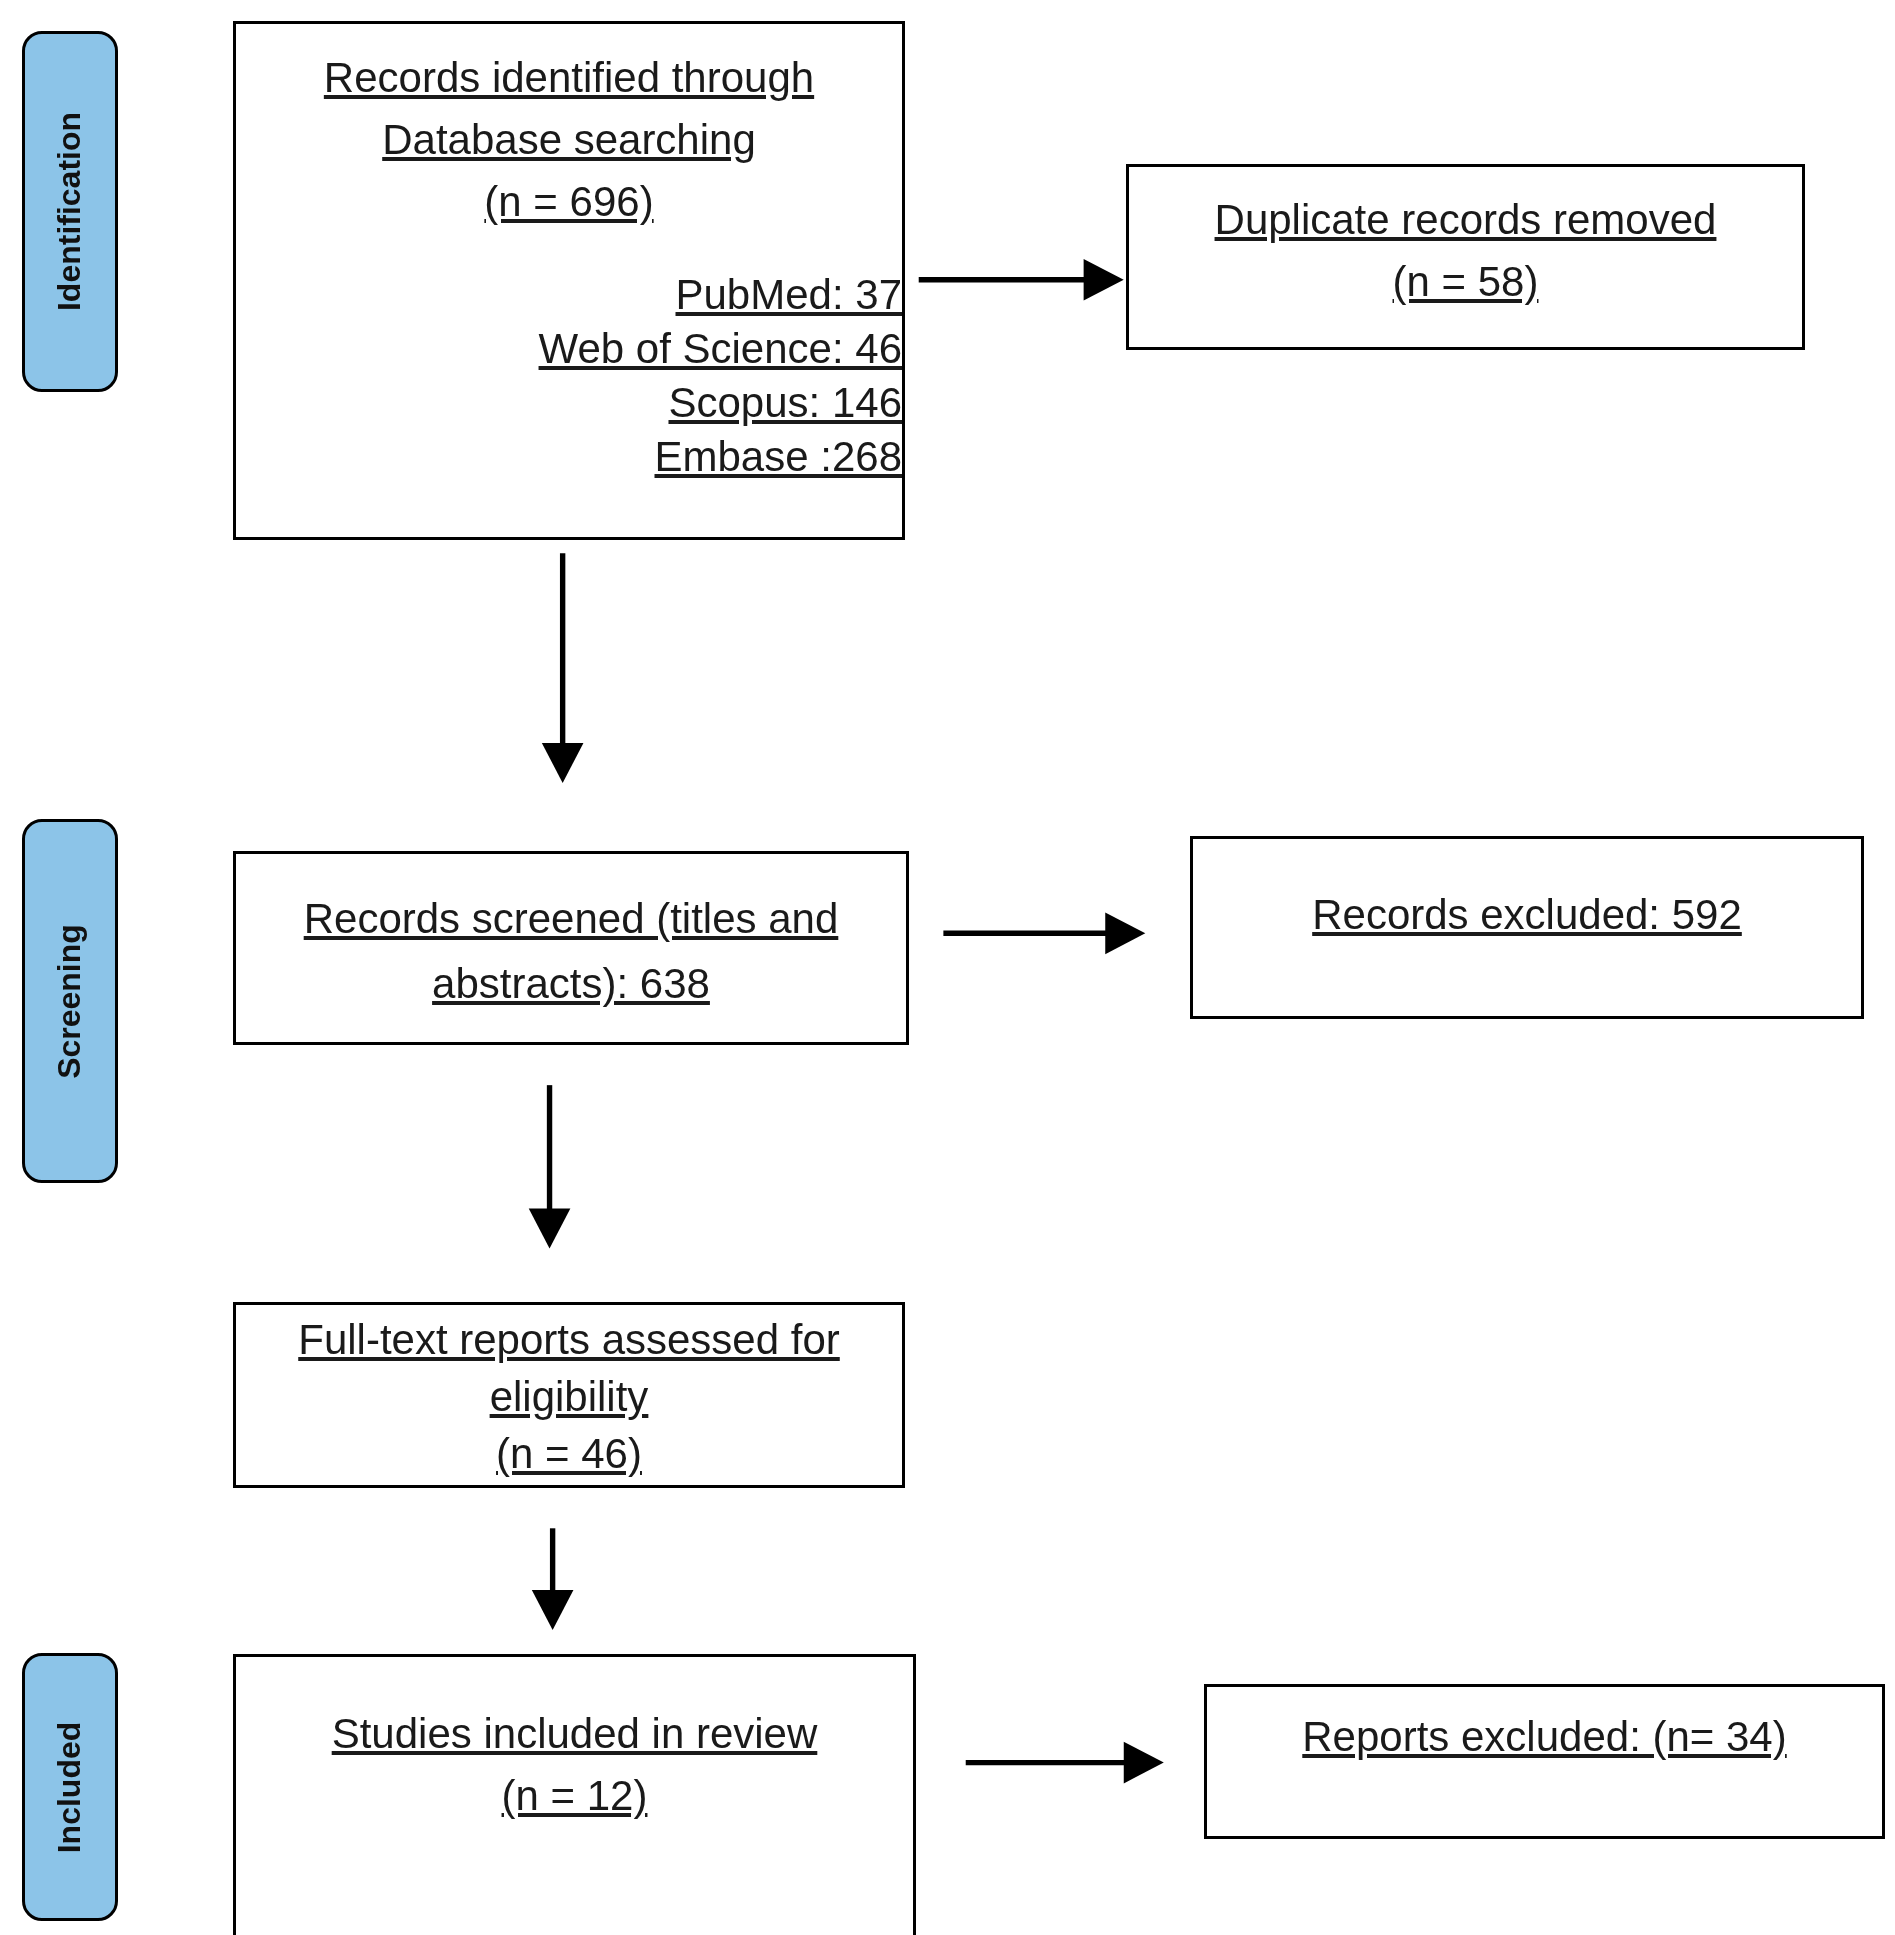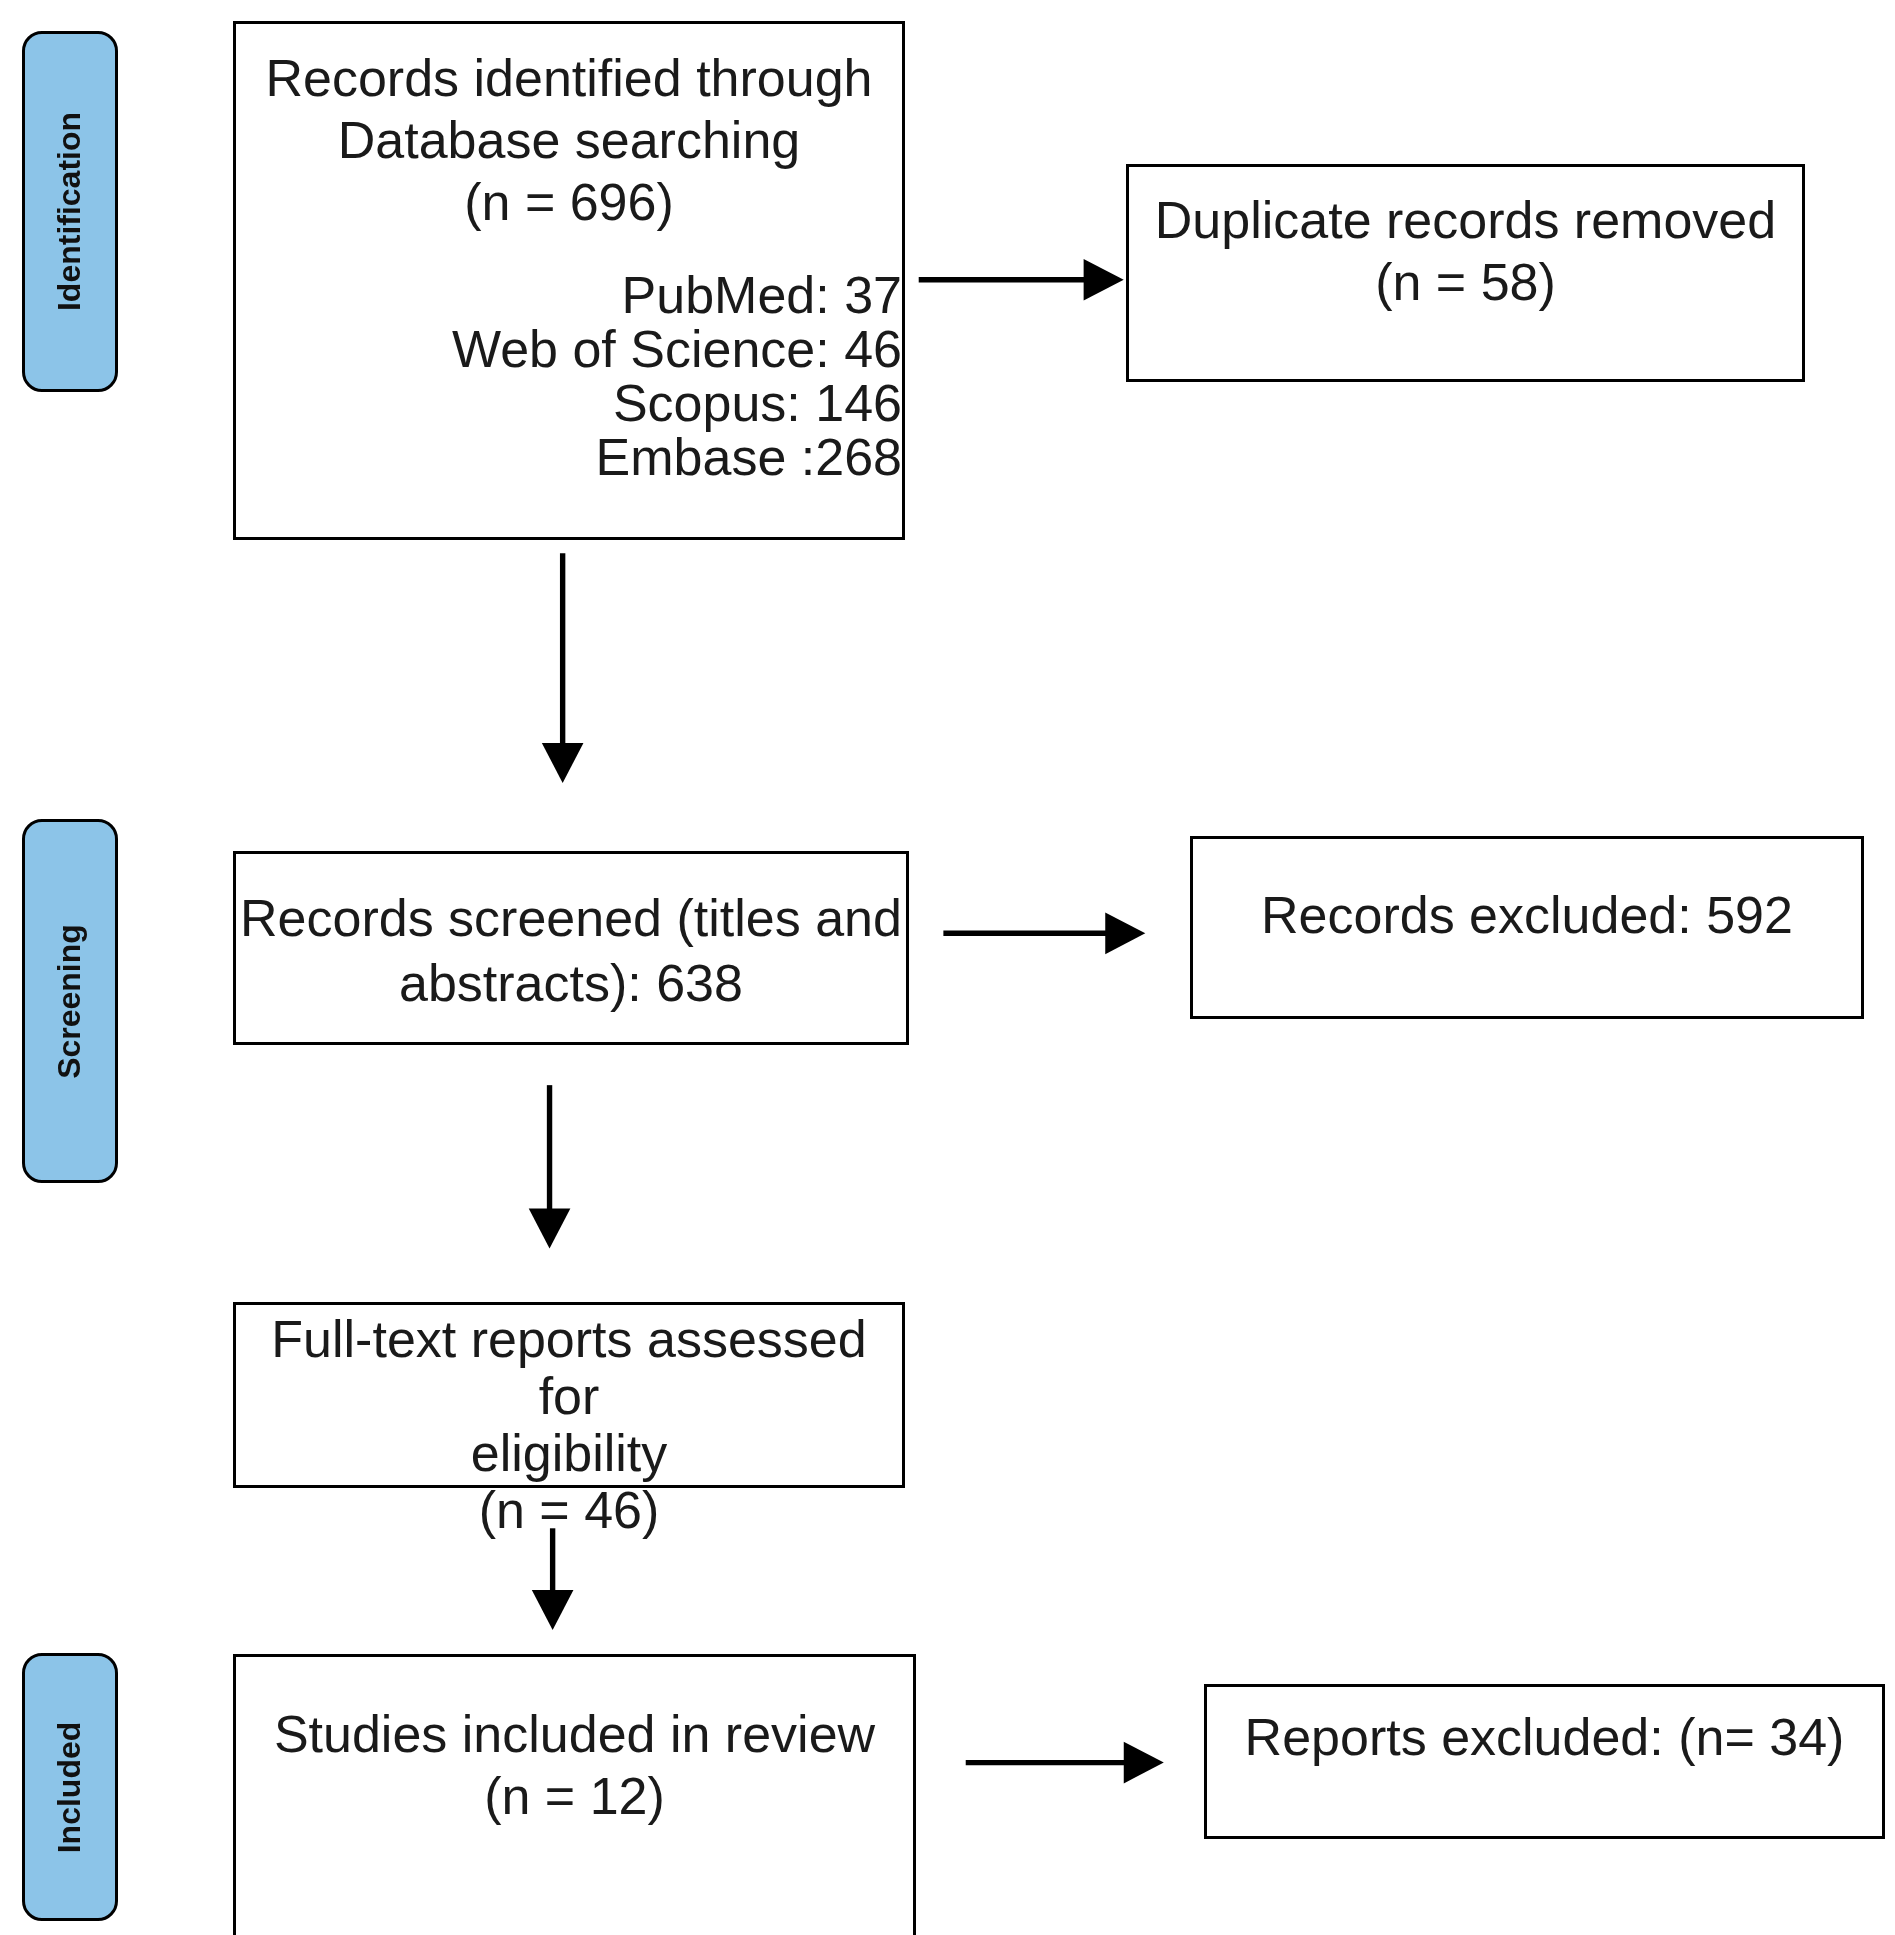--- a/index.html
+++ b/index.html
@@ -38,36 +38,37 @@
   .stage.identification { top: 31px;  height: 361px; }
   .stage.screening      { top: 819px; height: 364px; }
   .stage.included       { top: 1653px; height: 268px; }
 
   
   .fbox {
     position: absolute;
     background: #ffffff;
     border: 3.9px solid #000000;
     box-sizing: border-box;
-    font-size: 52px;
+    font-size: 42px;
     line-height: 62px;
     text-align: center;
+    text-decoration: underline;
   }
   .fbox span { display: block; }
 
   .fbox.identified { left: 233px; top: 21px;  width: 672px; height: 519px; }
   .fbox.identified .title { padding-top: 23px; }
   .fbox.identified .src-list {
     margin-top: 35px;
     padding-left: 35px;
     text-align: right;
     line-height: 54px;
   }
 
-  .fbox.duplicates       { left: 1126px; top: 164px;  width: 679px; height: 218px; padding-top: 21.6px; }
+  .fbox.duplicates       { left: 1126px; top: 164px;  width: 679px; height: 186px; padding-top: 21.6px; }
   .fbox.screened         { left: 233px;  top: 835px; width: 676px; height: 194px; padding-top: 32px; line-height: 65px; margin-top: 16px; }
   .fbox.records-excluded { left: 1190px; top: 836px; width: 674px; height: 183px; padding-top: 45px; }
   .fbox.fulltext         { left: 233px;  top: 1302px; width: 672px; height: 186px; padding-top: 6.2px; line-height: 57px; }
   .fbox.included-studies { left: 233px;  top: 1654px; width: 683px; height: 285px; padding-top: 46px; }
   .fbox.reports-excluded { left: 1204px; top: 1684px; width: 681px; height: 155px; padding-top: 18.5px; }
 
   .arrows {
     position: absolute;
     left: 0; top: 0;
     width: 1896px;

